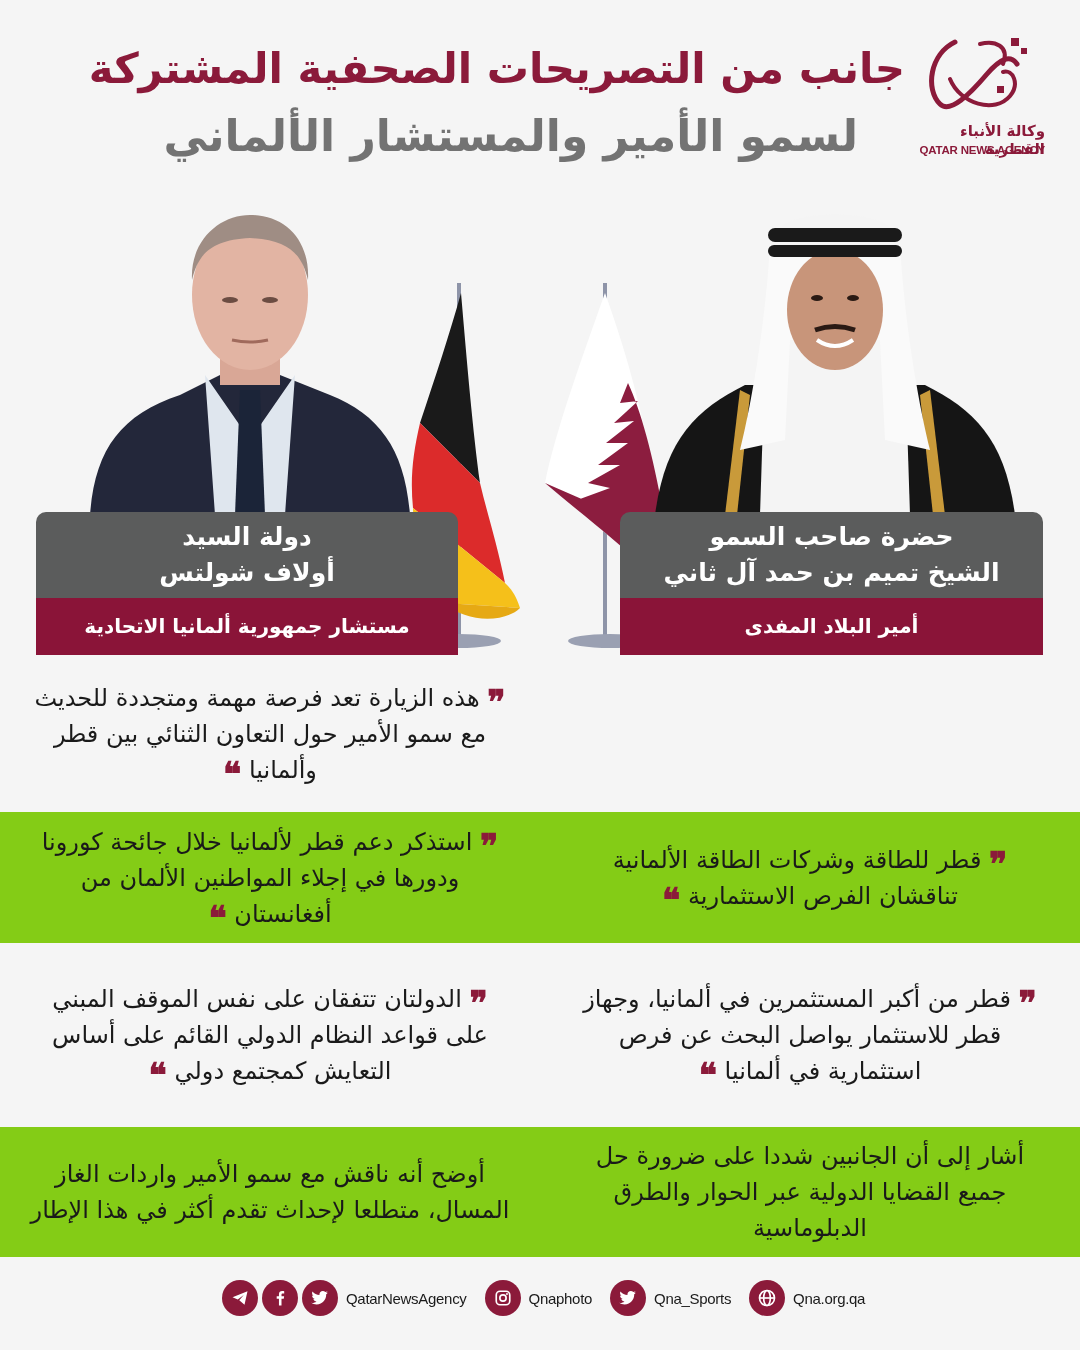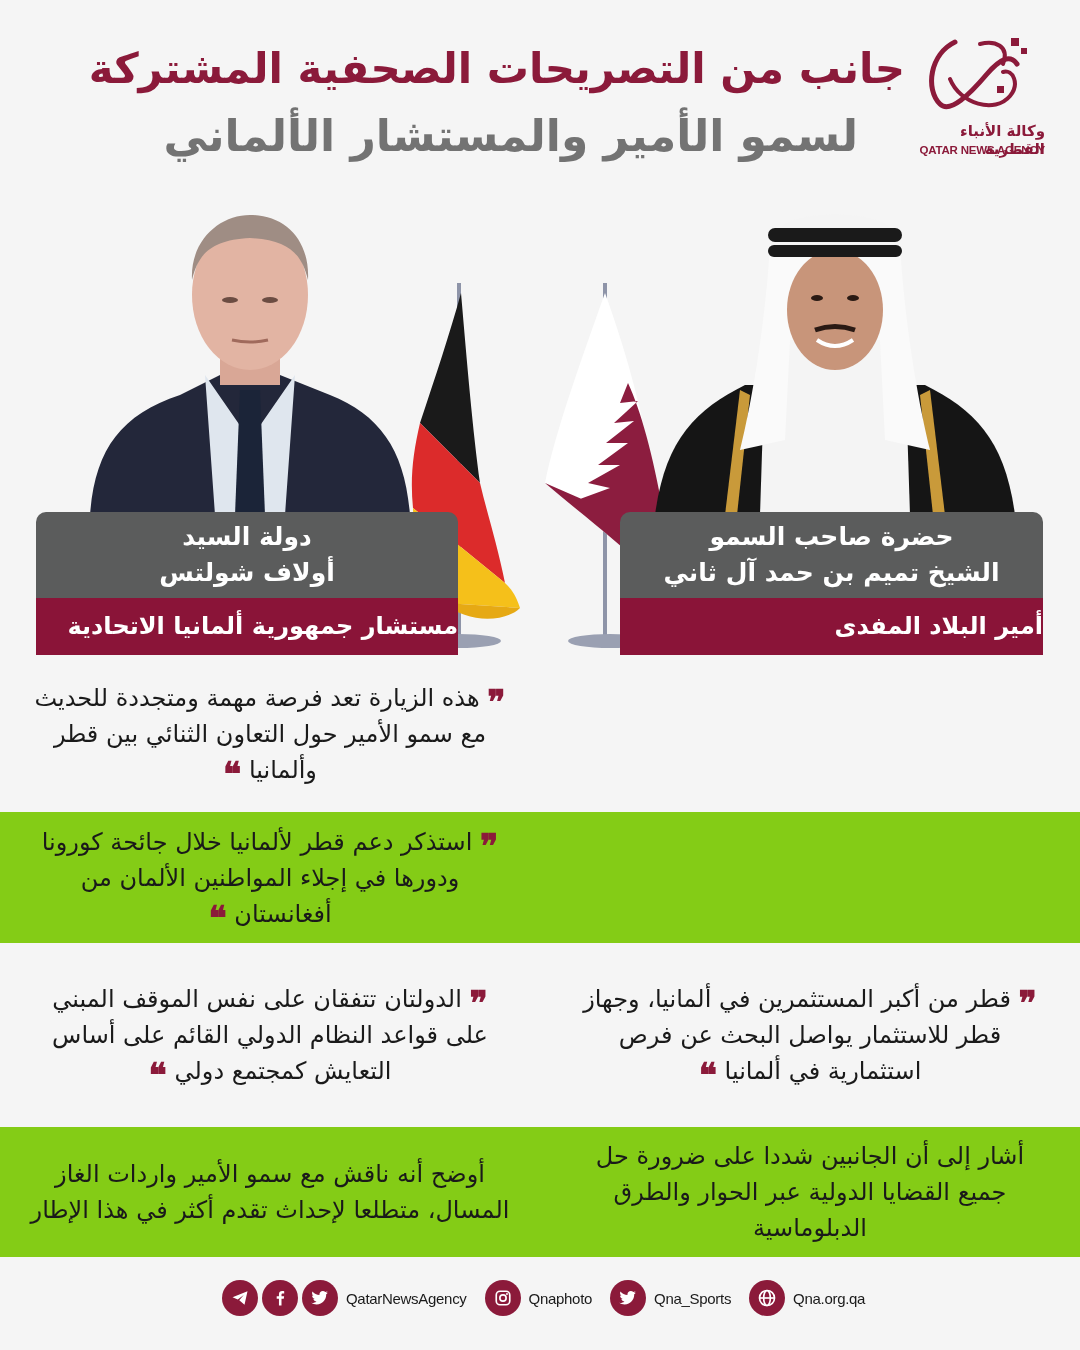--- a/index.html
+++ b/index.html
@@ -43,22 +43,22 @@
     position: absolute; top: 512px; height: 143px;
     border-radius: 10px 10px 0 0; overflow: hidden; font-weight: bold;
   }
   .plate .name {
     background: #5b5c5c; height: 86px; color: #fff;
     direction: rtl; text-align: center;
     font-size: 25px; line-height: 36px; padding-top: 7px;
   }
   .plate .role {
     background: #8a1438; height: 57px; color: #fff;
-    direction: rtl; text-align: right;
-    font-size: 24px; line-height: 57px;
+    direction: rtl; text-align: center;
+    font-size: 20px; line-height: 57px;
   }
 
   
   .row { position: absolute; left: 0; width: 1080px; }
   .row.shaded { background: #84cc16; }
   .cell {
     position: absolute; top: 0; height: 100%; width: 540px;
     display: flex; align-items: center; justify-content: center;
   }
   .cell.right { left: 540px; }
@@ -186,20 +186,23 @@
 <div class="row" style="top:655px; height:157px;">
   <div class="cell left">
     <div class="quote"><span class="qmark">❞</span> <span>هذه الزيارة تعد فرصة مهمة ومتجددة للحديث مع سمو الأمير حول التعاون الثنائي بين قطر وألمانيا</span> <span class="qmark">❝</span></div>
   </div>
 </div>
 
 <div class="row shaded" style="top:812px; height:131px;">
   <div class="cell left">
     <div class="quote"><span class="qmark">❞</span> <span>استذكر دعم قطر لألمانيا خلال جائحة كورونا ودورها في إجلاء المواطنين الألمان من أفغانستان</span> <span class="qmark">❝</span></div>
   </div>
+  <div class="cell right">
+    <div class="quote"><span class="qmark">❞</span> <span>قطر للطاقة وشركات الطاقة الألمانية تناقشان الفرص الاستثمارية</span> <span class="qmark">❝</span></div>
+  </div>
 </div>
 
 <div class="row" style="top:943px; height:184px;">
   <div class="cell left">
     <div class="quote"><span class="qmark">❞</span> <span>الدولتان تتفقان على نفس الموقف المبني على قواعد النظام الدولي القائم على أساس التعايش كمجتمع دولي</span> <span class="qmark">❝</span></div>
   </div>
   <div class="cell right">
     <div class="quote"><span class="qmark">❞</span> <span>قطر من أكبر المستثمرين في ألمانيا، وجهاز قطر للاستثمار يواصل البحث عن فرص استثمارية في ألمانيا</span> <span class="qmark">❝</span></div>
   </div>
 </div>

